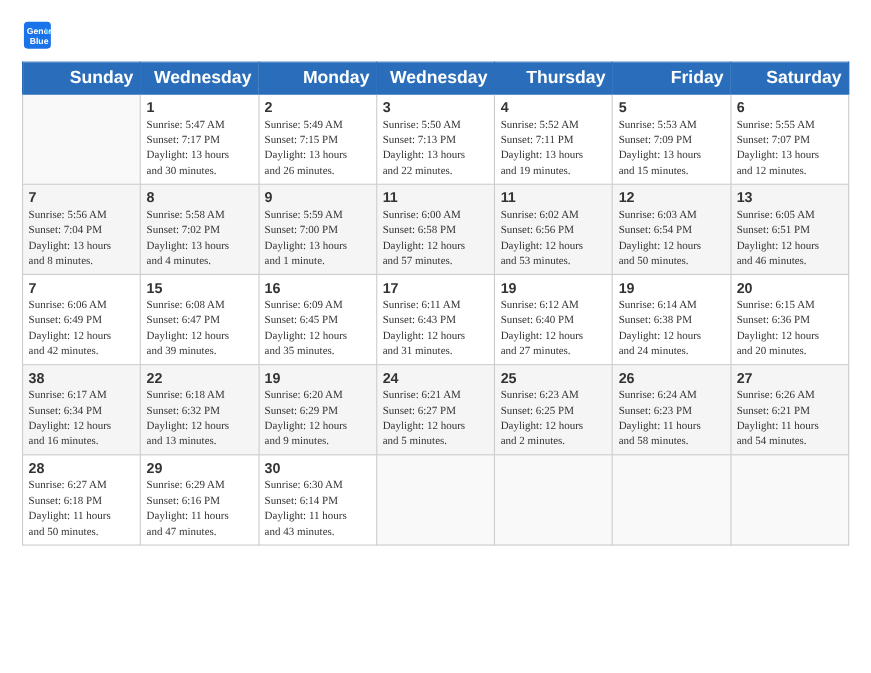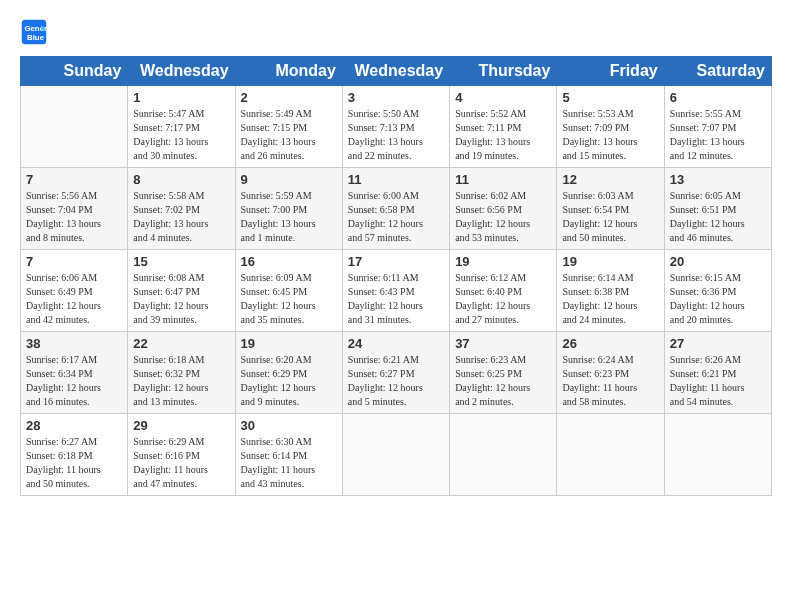--- a/index.html
+++ b/index.html
@@ -234,21 +234,21 @@
           </td>
           <td class="row-shade">
             <span class="day-num">19</span>
             <div class="day-info">Sunrise: 6:20 AM<br>Sunset: 6:29 PM<br>Daylight: 12 hours<br>and 9 minutes.</div>
           </td>
           <td class="row-shade">
             <span class="day-num">24</span>
             <div class="day-info">Sunrise: 6:21 AM<br>Sunset: 6:27 PM<br>Daylight: 12 hours<br>and 5 minutes.</div>
           </td>
           <td class="row-shade">
-            <span class="day-num">37</span>
+            <span class="day-num">25</span>
             <div class="day-info">Sunrise: 6:23 AM<br>Sunset: 6:25 PM<br>Daylight: 12 hours<br>and 2 minutes.</div>
           </td>
           <td class="row-shade">
             <span class="day-num">26</span>
             <div class="day-info">Sunrise: 6:24 AM<br>Sunset: 6:23 PM<br>Daylight: 11 hours<br>and 58 minutes.</div>
           </td>
           <td class="row-shade">
             <span class="day-num">27</span>
             <div class="day-info">Sunrise: 6:26 AM<br>Sunset: 6:21 PM<br>Daylight: 11 hours<br>and 54 minutes.</div>
           </td>

